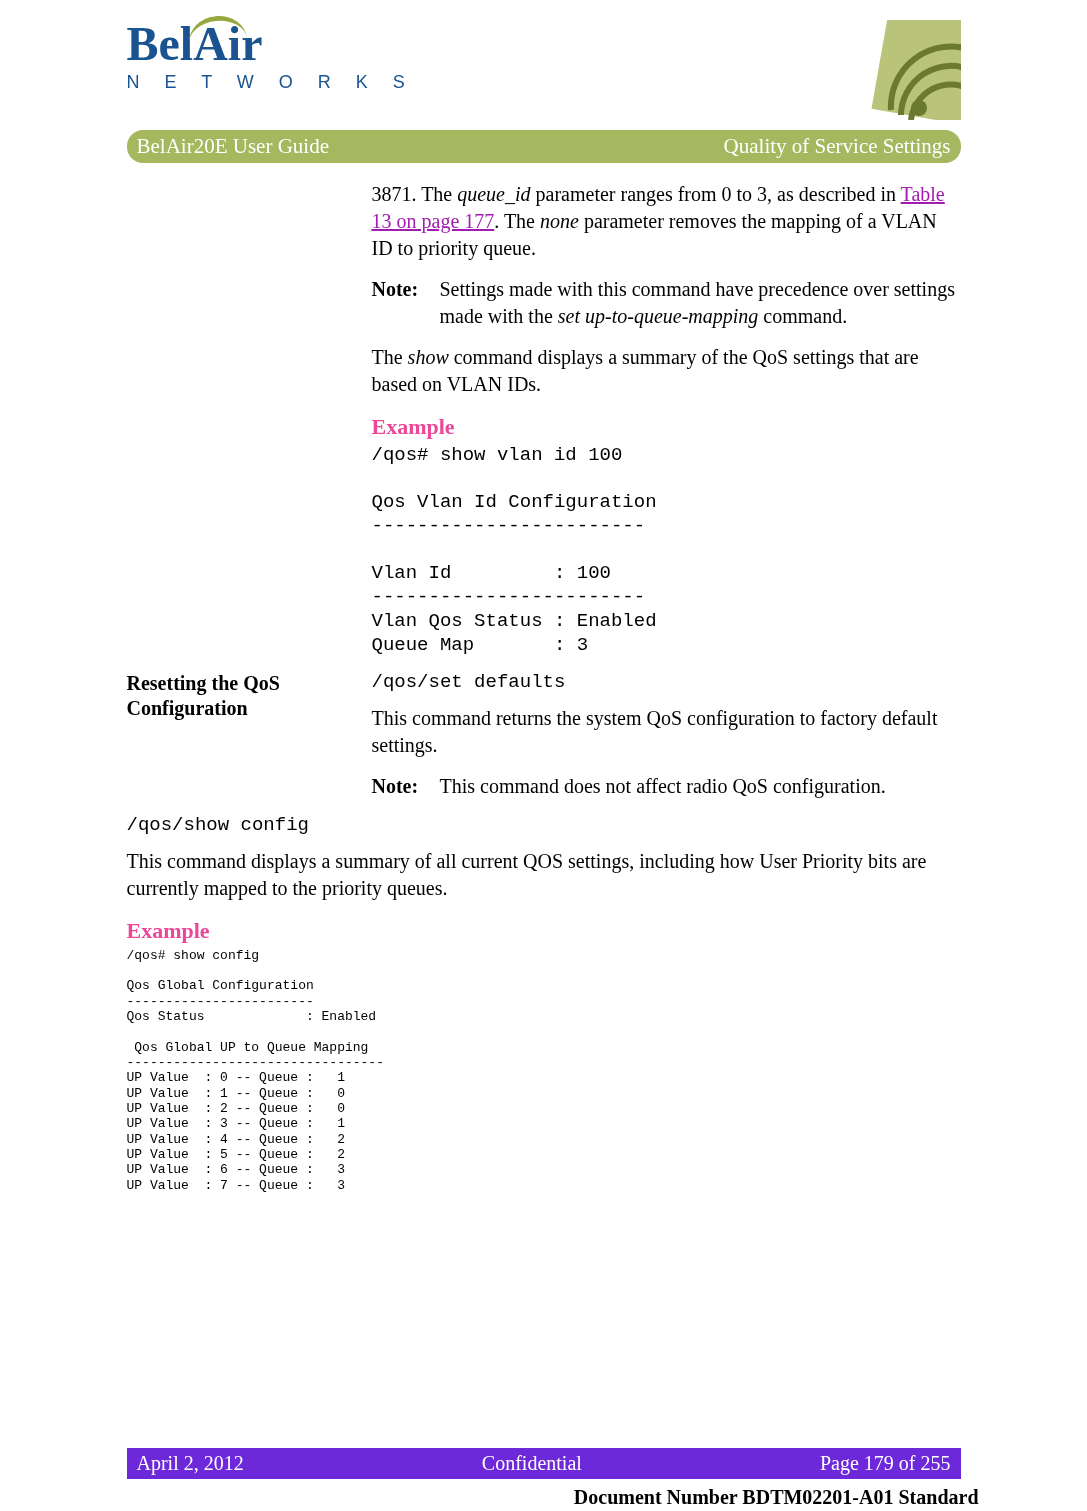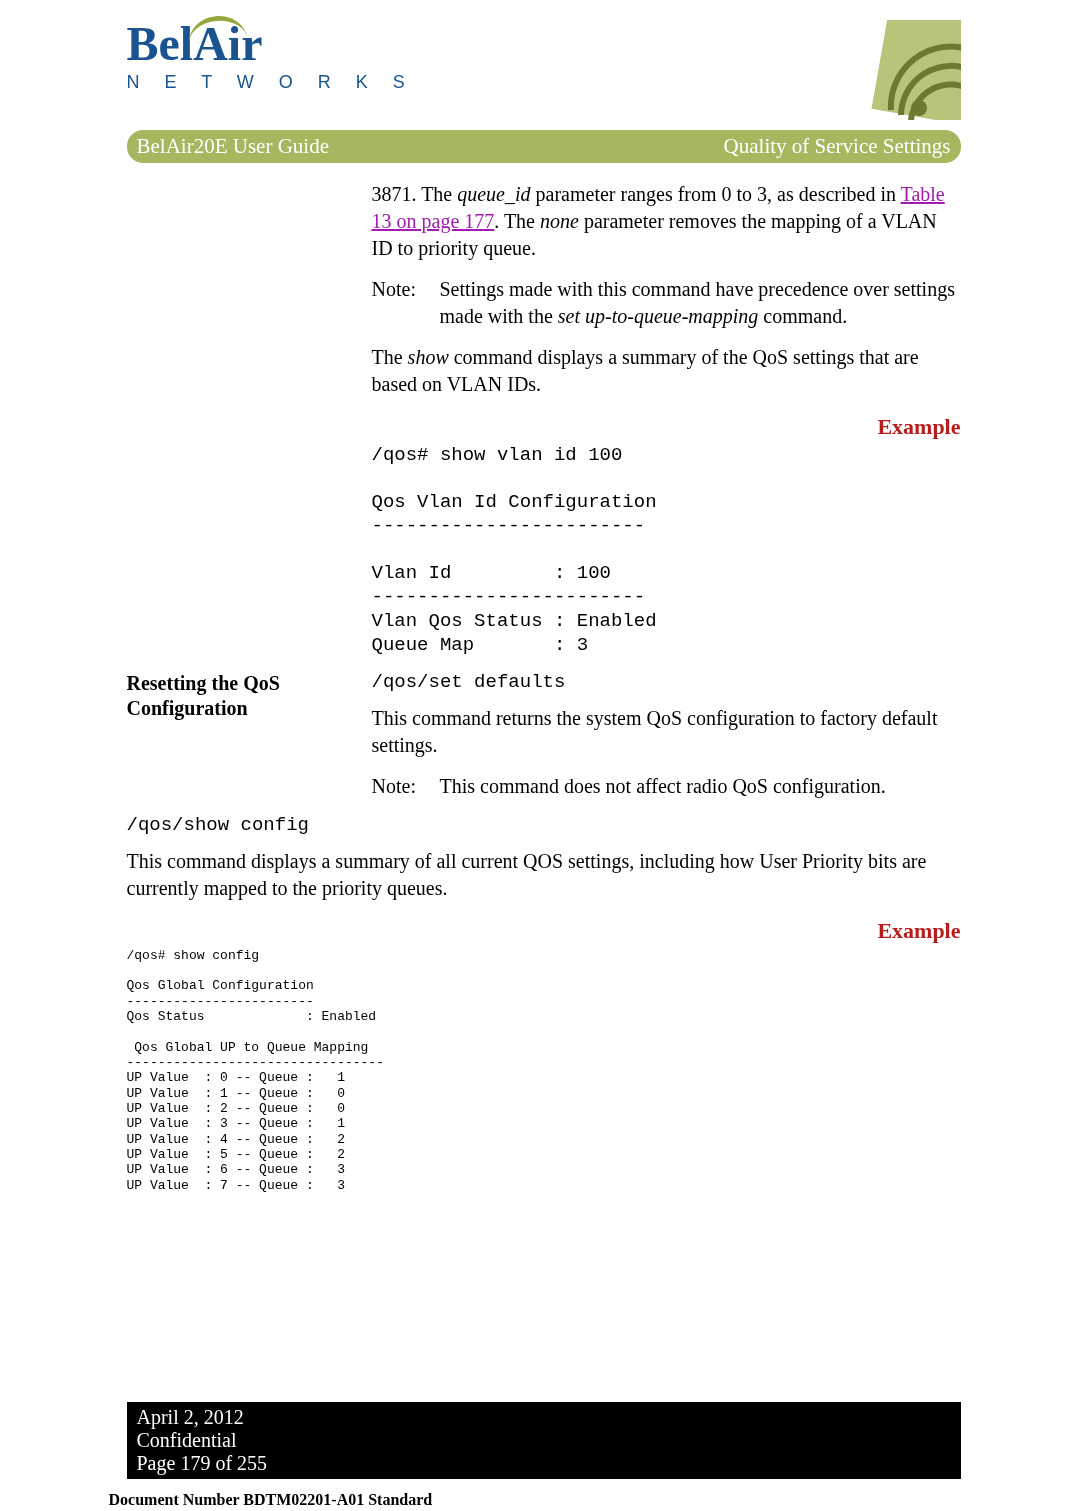--- a/index.html
+++ b/index.html
@@ -12,27 +12,27 @@
   .logo-net { font-family:Arial,sans-serif; letter-spacing:10px; font-size:18px; color:#1a5490; margin-top:4px; }
   .badge-right { width:150px; height:100px; position:relative; overflow:hidden; }
   .title-bar { background:#a6b85f; color:#fff; font-family:Georgia,serif; font-size:21px; padding:4px 10px; display:flex; justify-content:space-between; margin-bottom:18px;border-radius:16px; }
   .content { display:flex; }
   .sidecol { width:245px; flex-shrink:0; padding-right:10px; box-sizing:border-box; font-weight:bold; font-size:20px; line-height:1.25;}
   .maincol { flex:1; font-size:20px; line-height:1.35; }
   .para { margin:0 0 14px 0; }
   .italic { font-style:italic; }
   .link { color:#a21caf; text-decoration:underline; cursor:pointer; }
   .note-row { display:flex; margin-bottom:14px; }
-  .note-label { font-weight:normal; width:68px; flex-shrink:0;}
+  .note-label { font-weight:bold; width:68px; flex-shrink:0;}
   .note-body { flex:1; }
-  .ex-heading { color:#b91c1c; font-weight:bold; font-size:22px; margin:10px 0 2px 0;text-align:right;}
+  .ex-heading { color:#ec4899; font-weight:bold; font-size:22px; margin:10px 0 2px 0;}
   .mono { font-family:'Courier New',monospace; font-size:19px; white-space:pre; line-height:1.25; margin:0 0 14px 0;}
   .mono.small { font-size:13px; line-height:1.18;}
-  .footer-bar { position:absolute; left:18px; right:18px; bottom:40px; background:#000000; color:#fff; font-family:Georgia,serif; font-size:20px; padding:4px 10px; display:flex; justify-content:space-between;flex-direction:column;}
-  .docnum { position:absolute; left:0; right:0; bottom:10px; text-align:left; font-family:Georgia,serif; font-size:16px; font-weight:bold;}
+  .footer-bar { position:absolute; left:18px; right:18px; bottom:40px; background:#6d28d9; color:#fff; font-family:Georgia,serif; font-size:20px; padding:4px 10px; display:flex; justify-content:space-between;}
+  .docnum { position:absolute; left:0; right:0; bottom:10px; text-align:right; font-family:Georgia,serif; font-size:20px; font-weight:bold;}
 </style>
 </head>
 <body>
 
 <div class="page">
 
   <div class="header-row">
     <div class="logo-belair">
       <div class="logo-top">
         <span>Bel</span>

